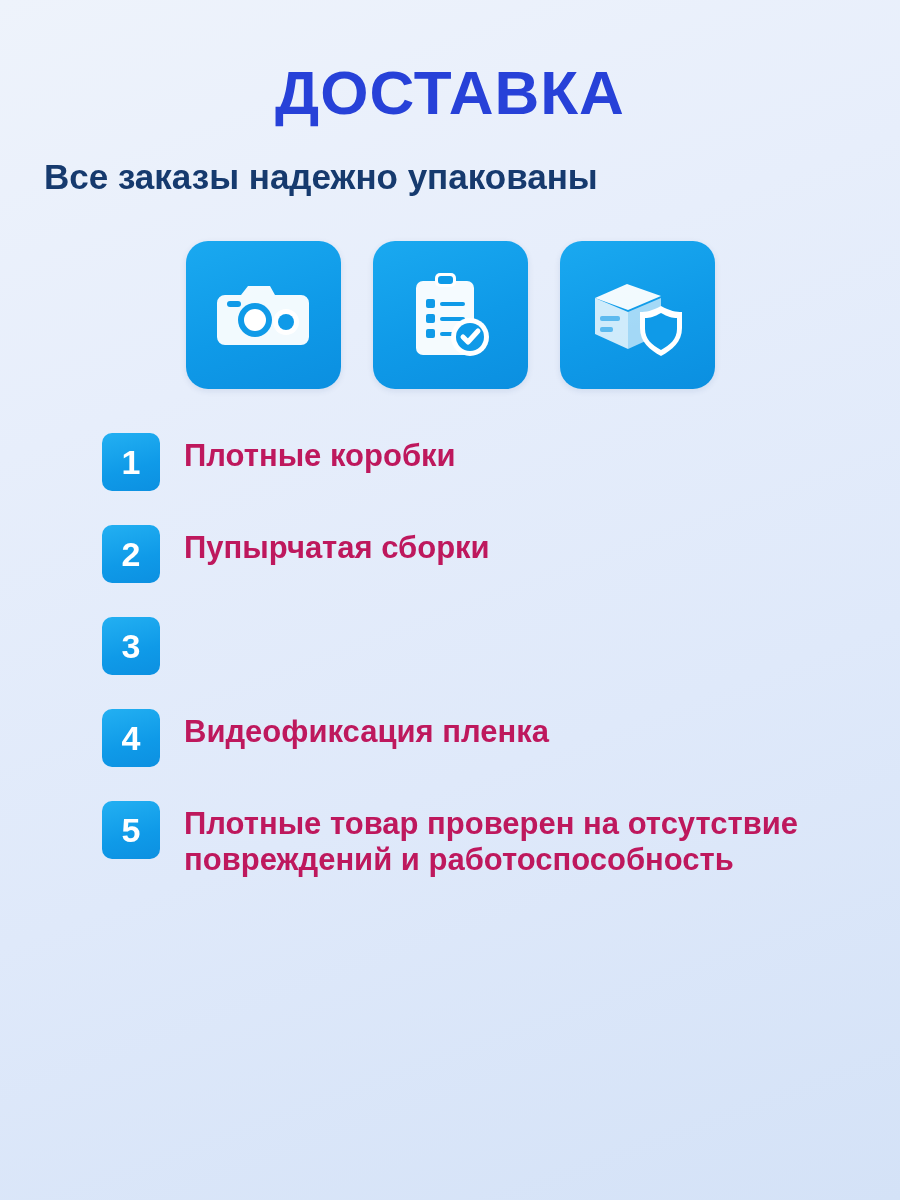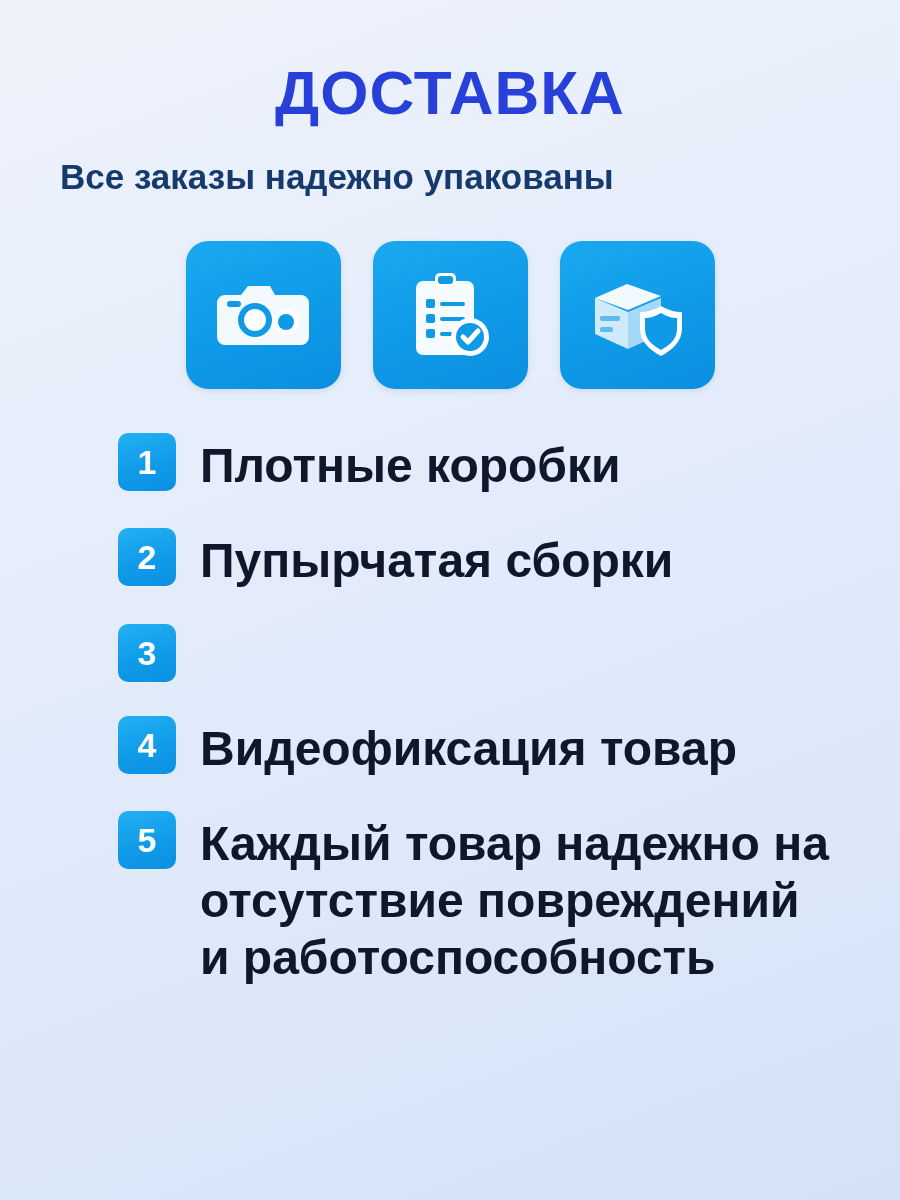--- a/index.html
+++ b/index.html
@@ -11,21 +11,21 @@
     height: 1200px;
     font-family: "Liberation Sans", sans-serif;
     background: linear-gradient(160deg, #eef3fb 0%, #e7eefb 30%, #dfe9fa 62%, #d4e2f7 100%);
     overflow: hidden;
   }
   .page {
     position: relative;
     width: 900px;
     height: 1200px;
     box-sizing: border-box;
-    padding: 0 60px;
+    padding: 0 44px;
   }
   .title {
     margin: 0;
     padding-top: 62px;
     text-align: center;
     font-size: 62px;
     line-height: 1;
     font-weight: bold;
     letter-spacing: 1px;
     color: #2741d8;
@@ -75,24 +75,24 @@
     border-radius: 10px;
     background: linear-gradient(165deg, #23b0f2 0%, #0f9ae8 60%, #0c90e1 100%);
     color: #ffffff;
     font-size: 34px;
     font-weight: bold;
     line-height: 58px;
     text-align: center;
     margin-right: 24px;
   }
   .item-label {
-    font-size: 48px;
+    font-size: 31px;
     line-height: 1.18;
     font-weight: bold;
-    color: #0f172a;
+    color: #be185d;
     padding-top: 5px;
     max-width: 660px;
   }
 </style>
 </head>
 <body>
 
 <div class="page">
 
   <h1 class="title">ДОСТАВКА</h1>
@@ -161,23 +161,23 @@
       <span class="num-badge">2</span>
       <span class="item-label">Пупырчатая сборки</span>
     </li>
 
     <li class="list-item">
       <span class="num-badge">3</span>
     </li>
 
     <li class="list-item">
       <span class="num-badge">4</span>
-      <span class="item-label">Видеофиксация товар</span>
+      <span class="item-label">Видеофиксация пленка</span>
     </li>
 
     <li class="list-item">
       <span class="num-badge">5</span>
-      <span class="item-label">Каждый товар надежно на отсутствие повреждений и работоспособность</span>
+      <span class="item-label">Плотные товар проверен на отсутствие повреждений и работоспособность</span>
     </li>
 
   </ul>
 
 </div>
 
 </body></html>

